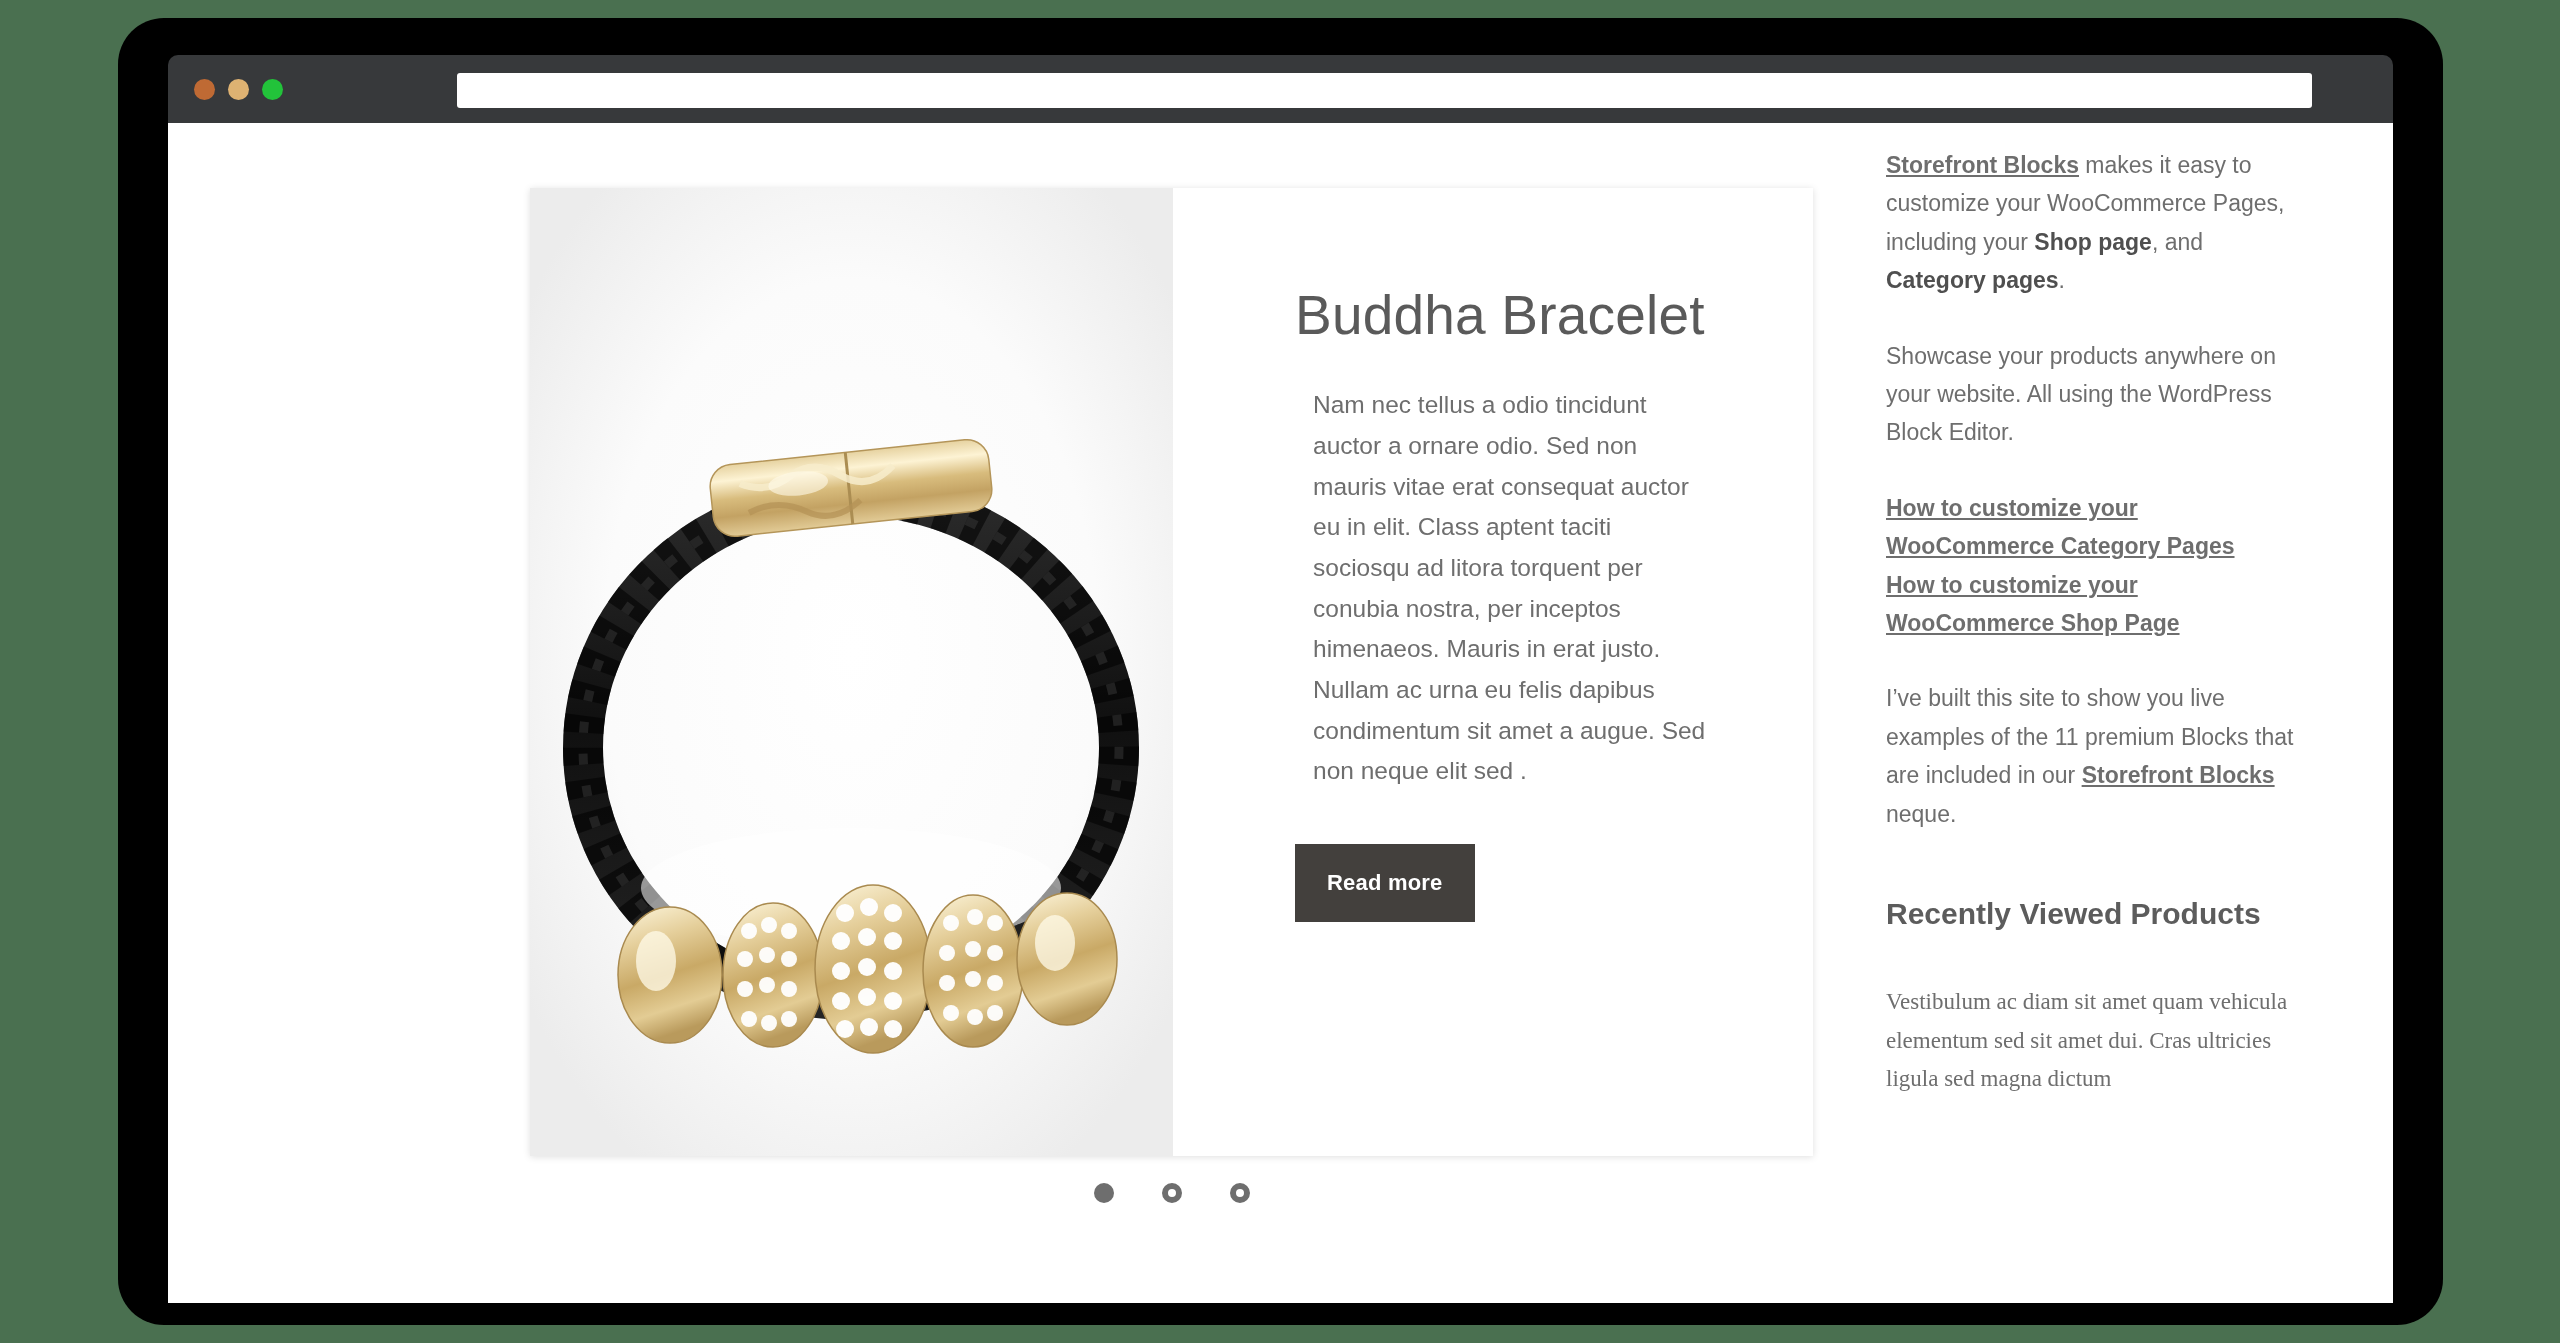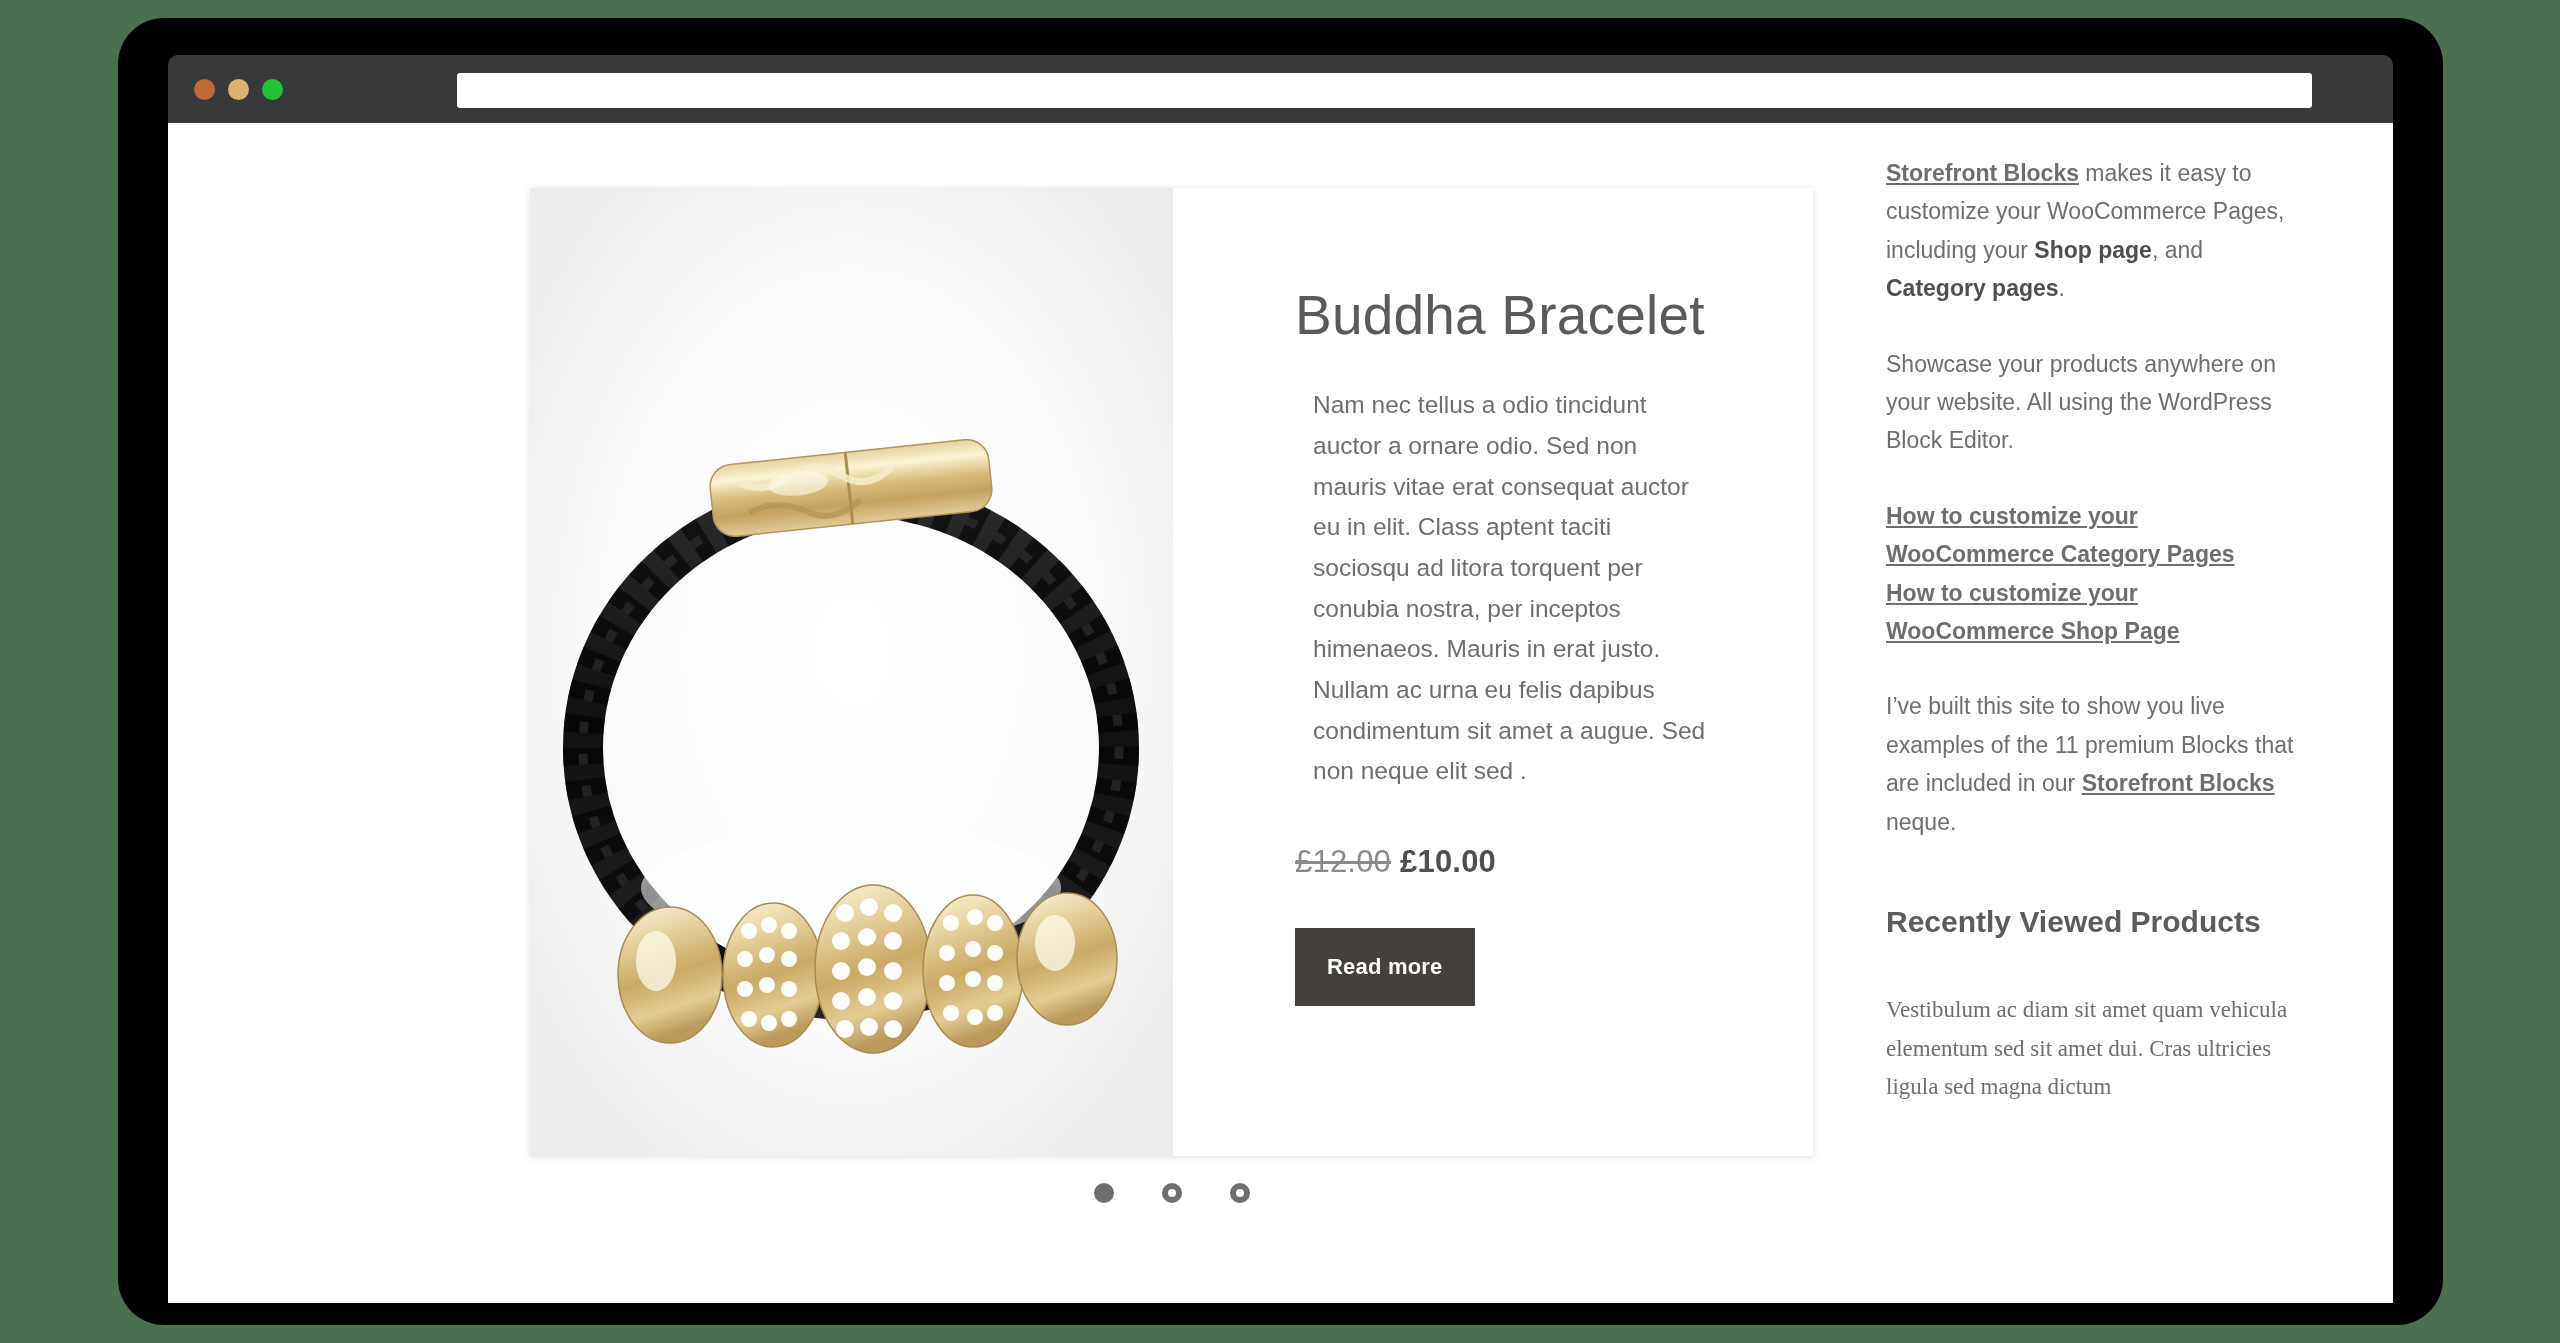--- a/index.html
+++ b/index.html
@@ -179,21 +179,21 @@
   .dot.active { background: #6e6e6e; }
   .dot.inactive {
     background: transparent;
     border: 6px solid #6e6e6e;
   }
 
   
   #sidebar {
     position: absolute;
     left: 1718px;
-    top: 12px;
+    top: 4px;
     width: 420px;
     padding-top: 19px;
   }
 
   .side-para {
     font-size: 23px;
     line-height: 1.67;
     color: #6e6e6e;
     margin: 0 0 37px 0;
   }
@@ -378,23 +378,20 @@
             </g>
           </g>
         </svg>
       </div>
 
       <div id="product-info-pane">
         <h1 id="product-title">Buddha Bracelet</h1>
 
         <p id="product-description">Nam nec tellus a odio tincidunt auctor a ornare odio. Sed non mauris vitae erat consequat auctor eu in elit. Class aptent taciti sociosqu ad litora torquent per conubia nostra, per inceptos himenaeos. Mauris in erat justo. Nullam ac urna eu felis dapibus condimentum sit amet a augue. Sed non neque elit sed .</p>
 
-        <div id="product-price">
-          <span class="old-price">£12.00</span><span>£10.00</span>
-        </div>
 
         <button id="read-more-button">Read more</button>
       </div>
     </div>
 
     <div id="carousel-dots">
       <span class="dot active"></span>
       <span class="dot inactive"></span>
       <span class="dot inactive"></span>
     </div>

